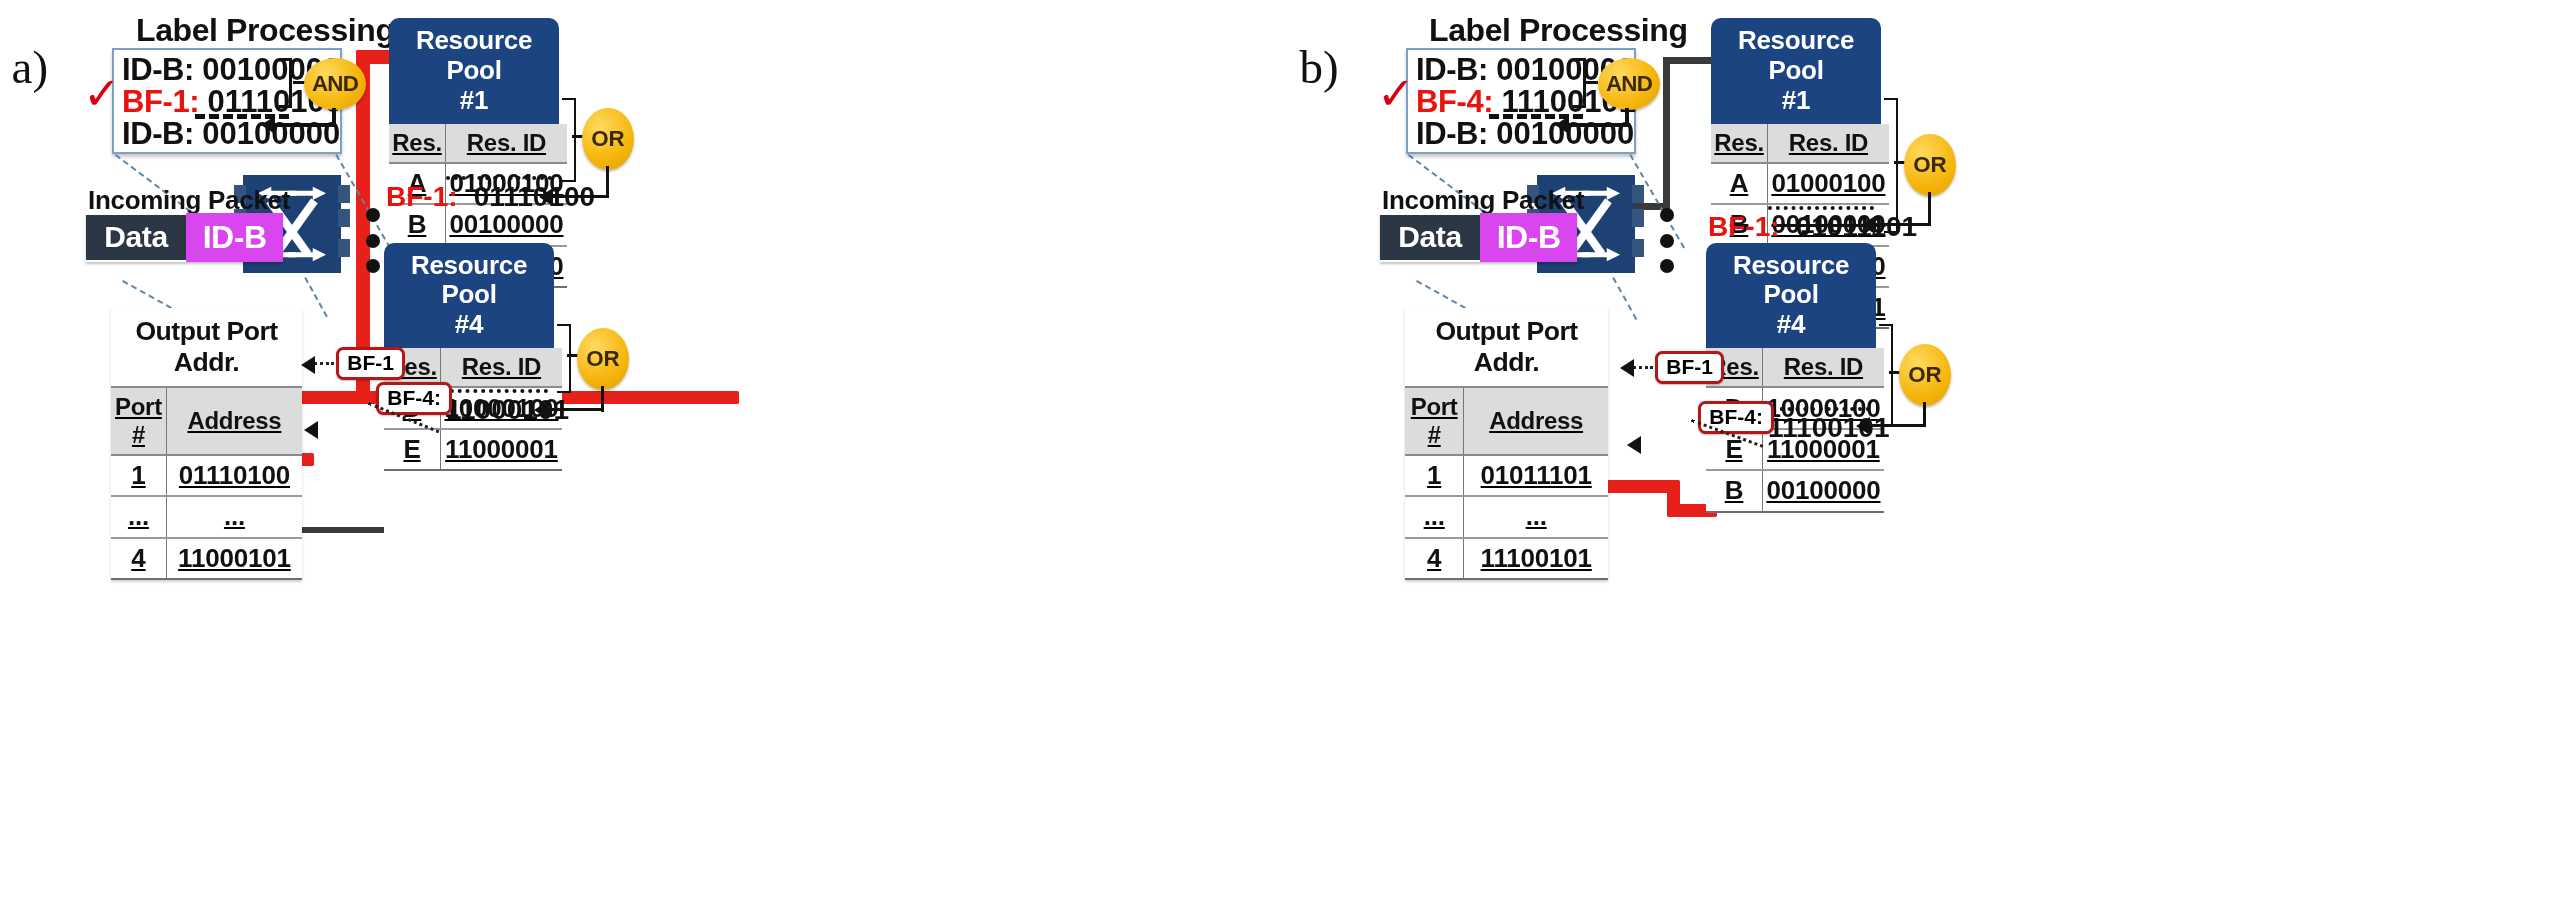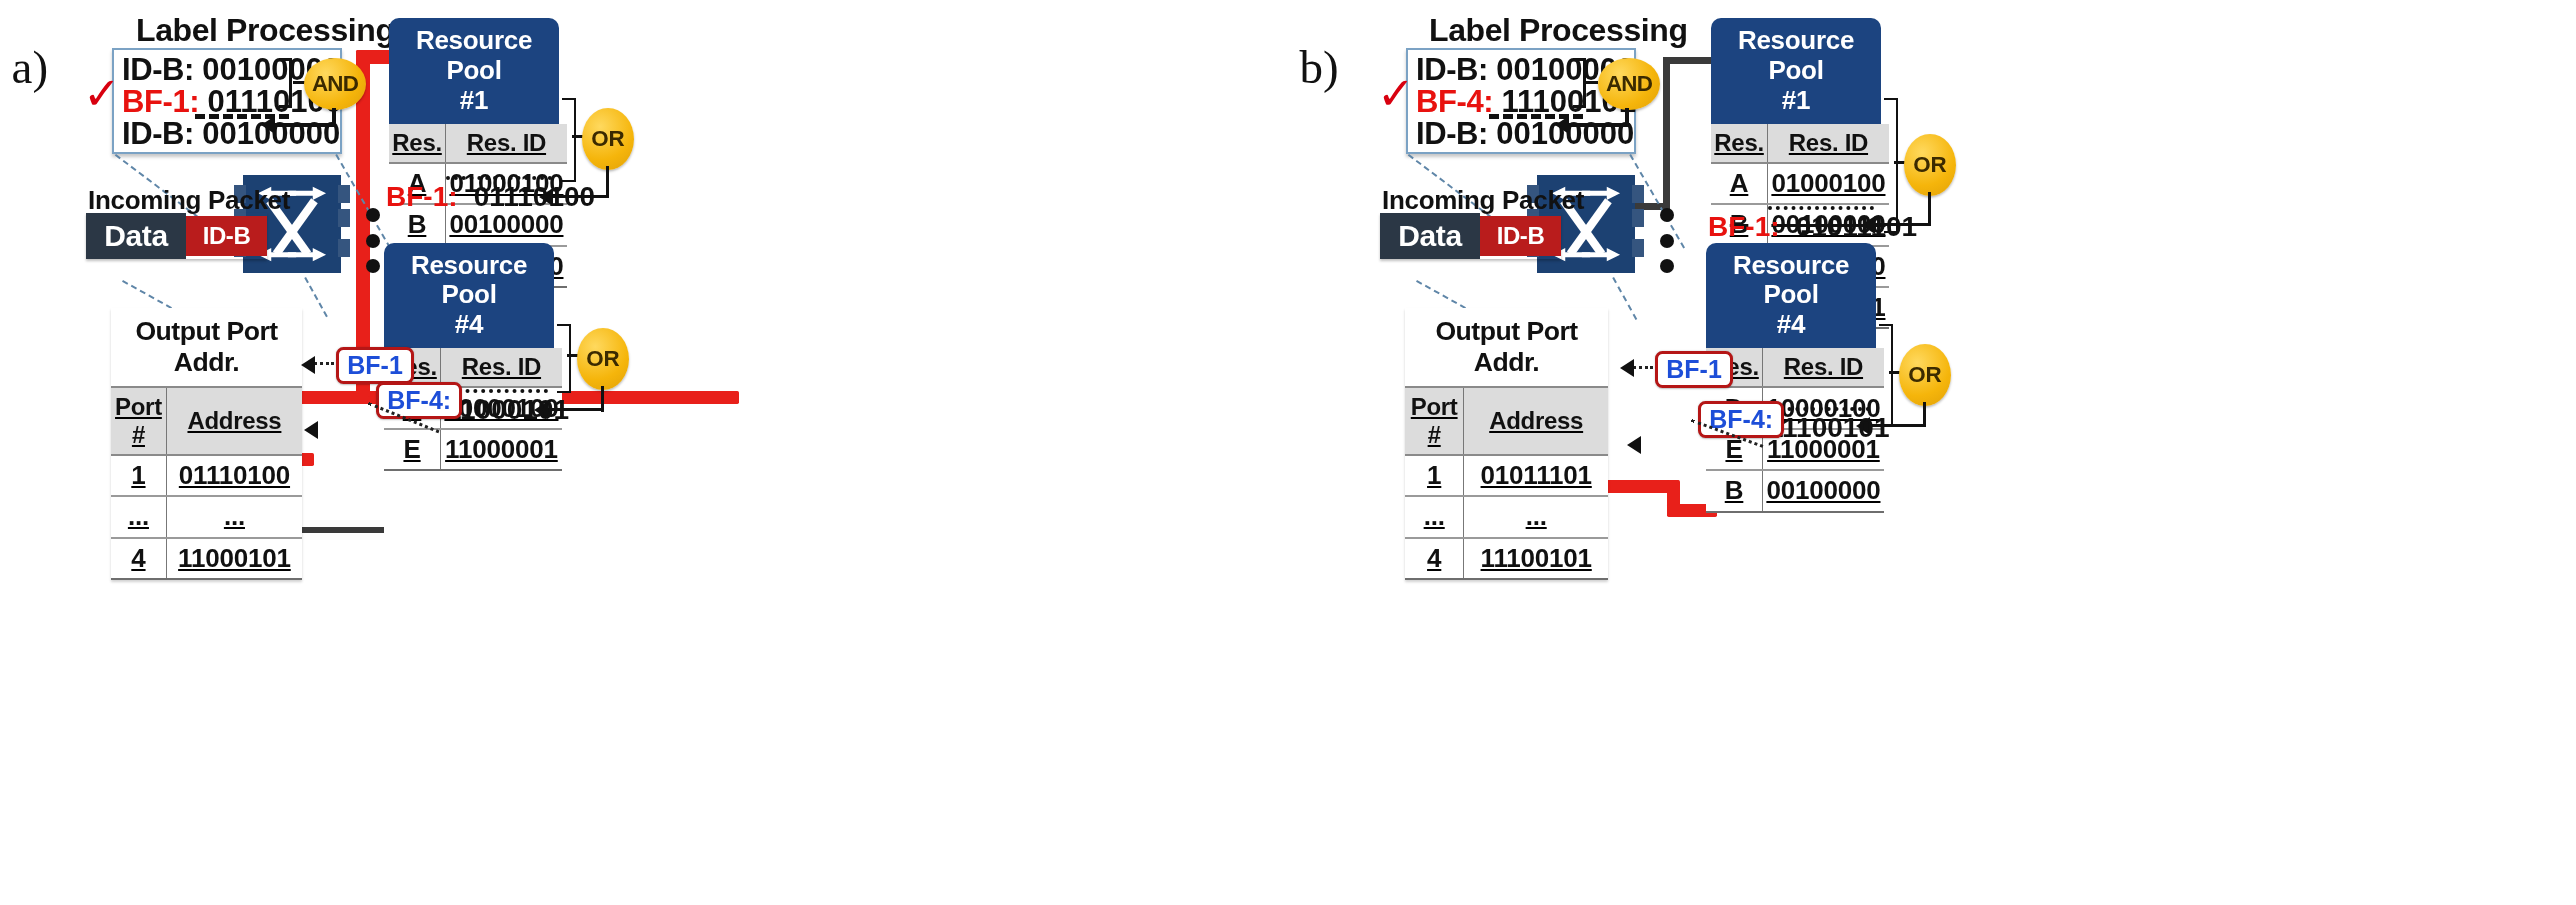--- a/index.html
+++ b/index.html
@@ -69,37 +69,37 @@
 
   
   .brk{position:absolute;border:2.5px solid #111;border-left:none;}
 
   
   .bf-line{position:absolute;white-space:nowrap;font-size:28px;font-weight:bold;color:#111;}
   .bf-line .tag{color:#e8120f;}
   .bf-dash{position:absolute;border-top:4.2px dotted #111;}
 
   .bf-chip{position:absolute;border:3.3px solid #b51616;border-radius:7.5px;
-           color:#1d4ed8;font-weight:bold;font-size:25px;background:#fff;
+           color:#000000;font-weight:bold;font-size:21px;background:#fff;
            padding:1.7px 8.3px 3.3px;line-height:1.05;box-shadow:0 0.8px 1.7px rgba(0,0,0,.25);}
 
   
   .sw{position:absolute;background:#1c4172;}
   .sw svg{display:block;}
   .port{position:absolute;background:#35557f;}
   .dots{position:absolute;display:flex;flex-direction:column;gap:11.6px;}
   .dots i{display:block;width:14px;height:14px;border-radius:50%;background:#111;}
 
   
   .pk-label{position:absolute;font-size:26px;font-weight:bold;color:#111;white-space:nowrap;
             letter-spacing:-0.3px;}
   .pk{position:absolute;display:flex;box-shadow:0 1.7px 2.5px rgba(0,0,0,.25);align-items:center;}
   .pk .data{background:#2b3745;color:#fff;font-weight:bold;font-size:30px;
             padding:5.8px 18.3px;letter-spacing:-0.4px;}
-  .pk .idb{background:#b91c1c;color:#fff;font-weight:bold;font-size:24px;
+  .pk .idb{background:#d946ef;color:#fff;font-weight:bold;font-size:32px;
            padding:5.8px 16.6px;letter-spacing:-0.4px;}
 </style>
 </head>
 <body>
 
 <div class="panel" id="panel-a">
 
   <div class="panel-letter" style="left:11.6px;top:40px;">a)</div>
 
   <div class="red-pipe" style="left:214px;top:453px;width:100px;height:12.5px;"></div>

